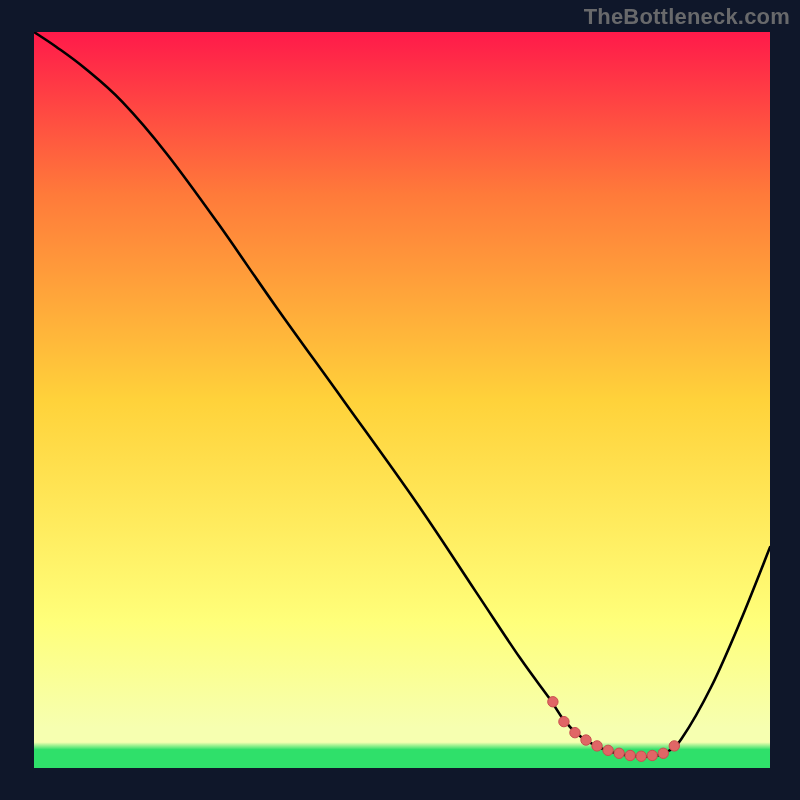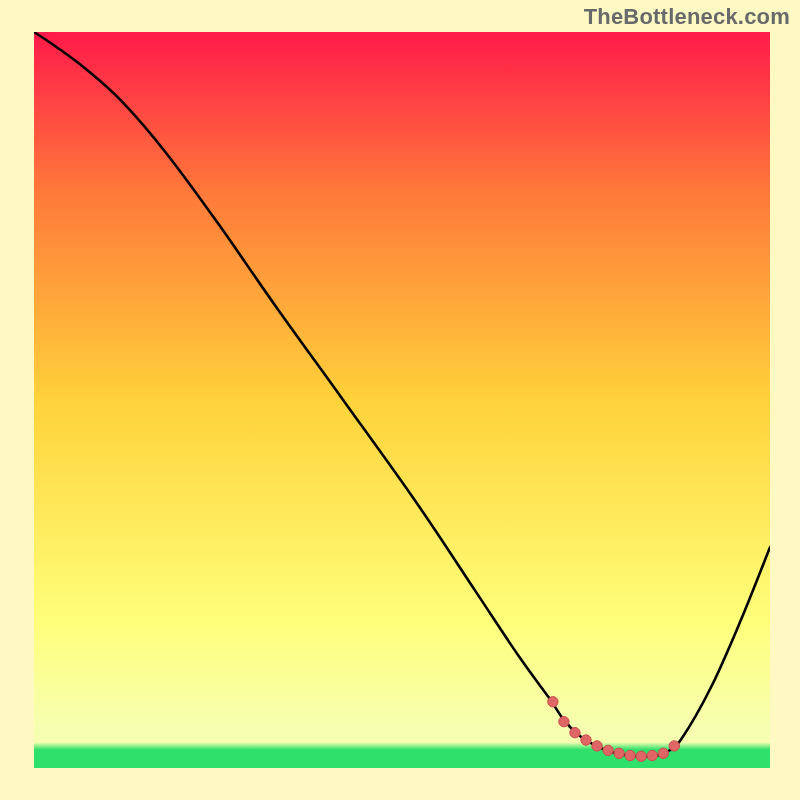--- a/index.html
+++ b/index.html
@@ -9,21 +9,21 @@
     height: 800px;
     background: #000;
     overflow: hidden;
   }
   .frame {
     position: absolute;
     left: 0;
     top: 0;
     width: 800px;
     height: 800px;
-    background: #fef9c3;
+    background: #0f172a;
   }
   .plot {
     position: absolute;
   }
   .watermark {
     position: absolute;
     top: 4px;
     right: 10px;
     font-family: Arial, Helvetica, sans-serif;
     font-size: 22px;

